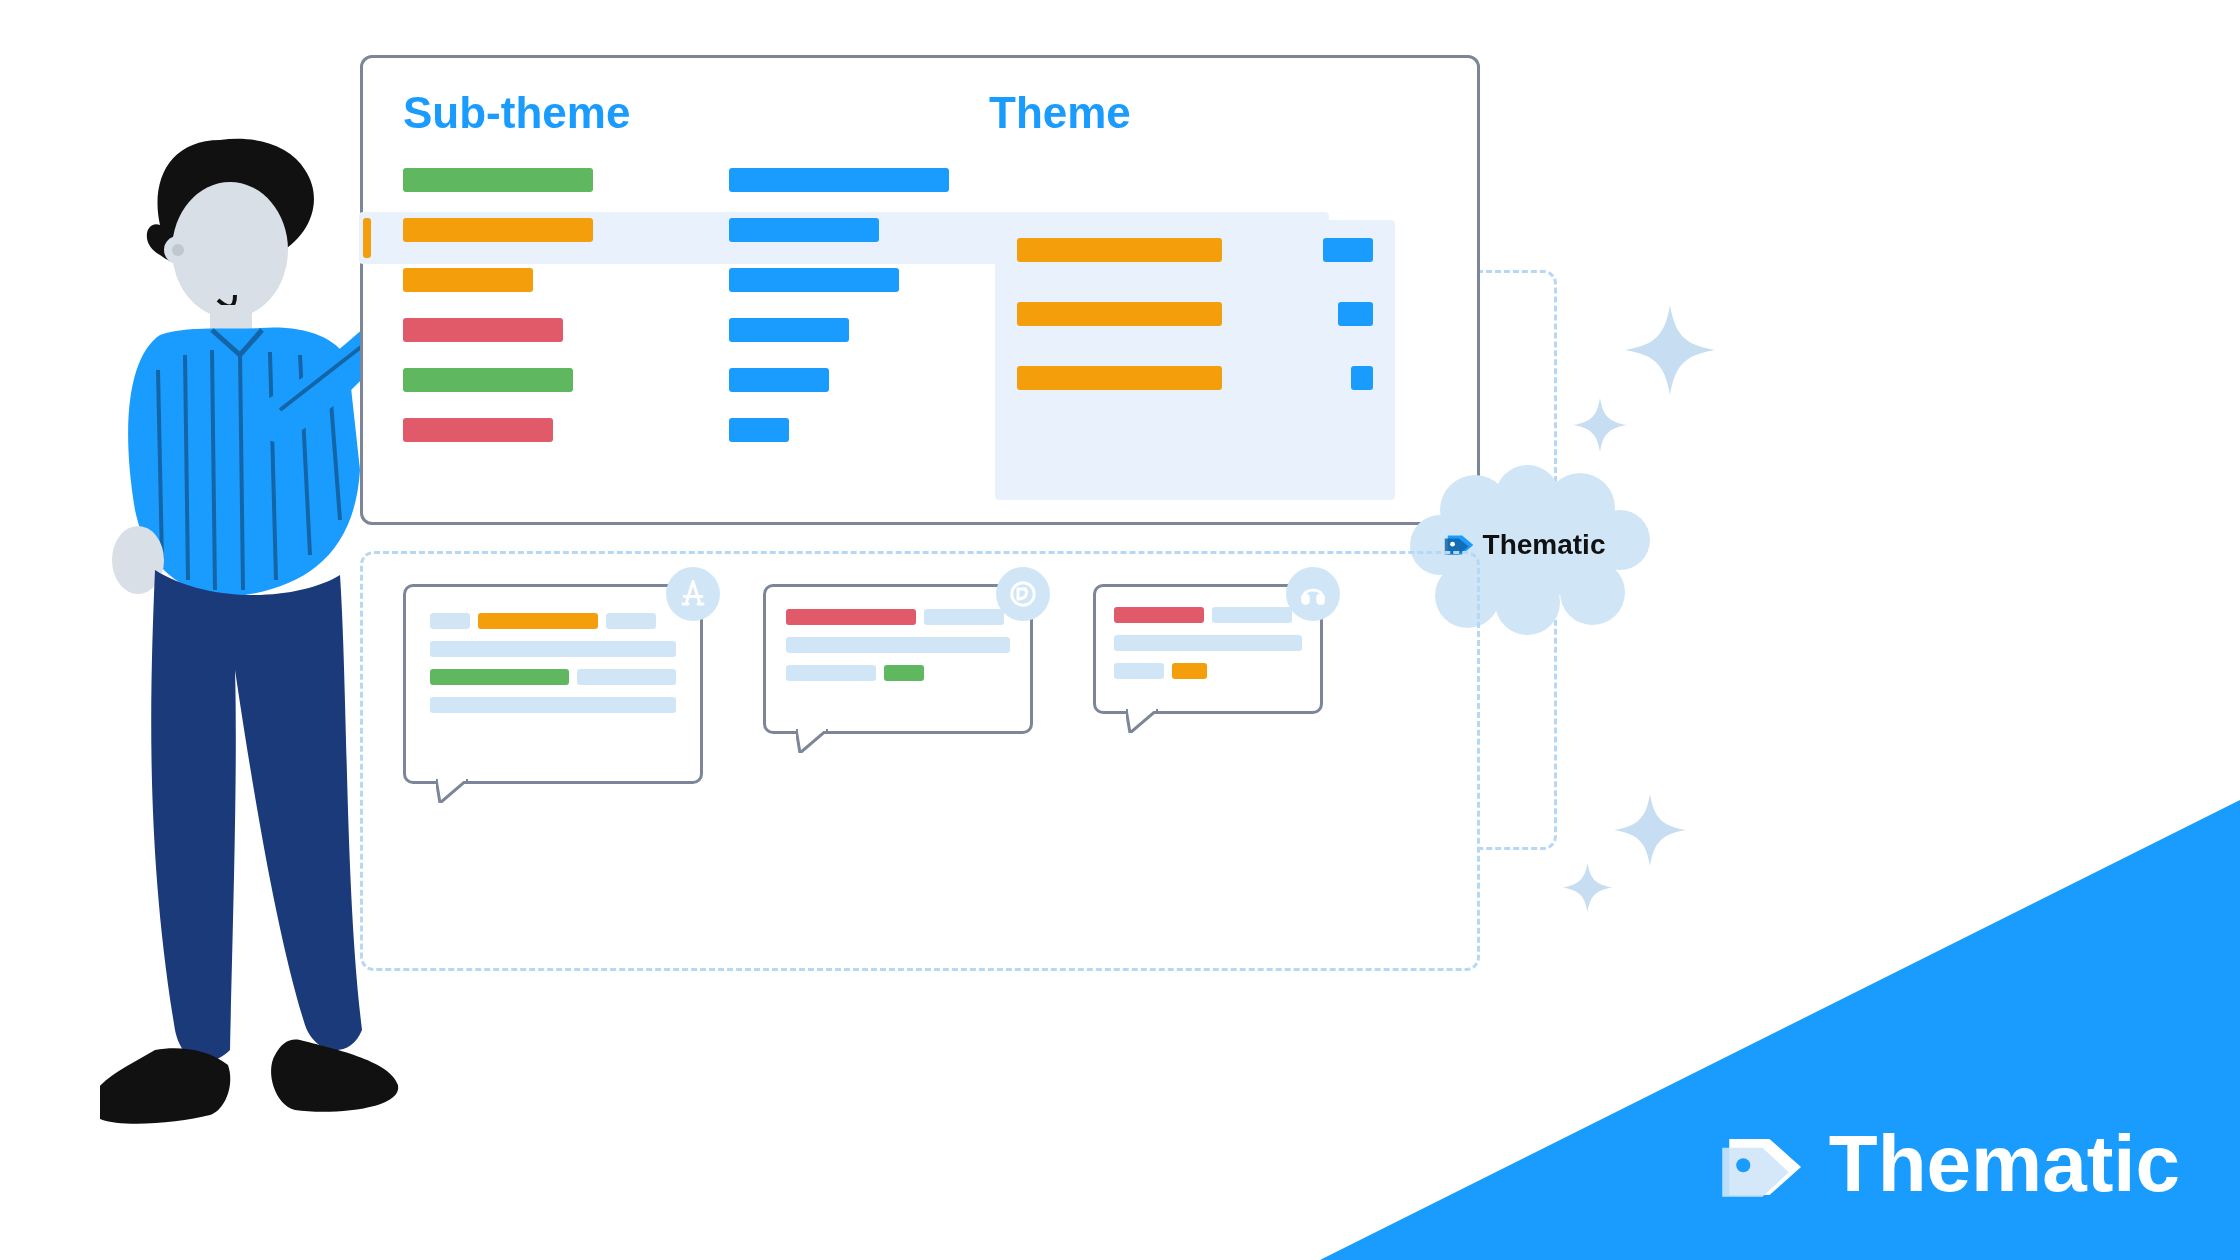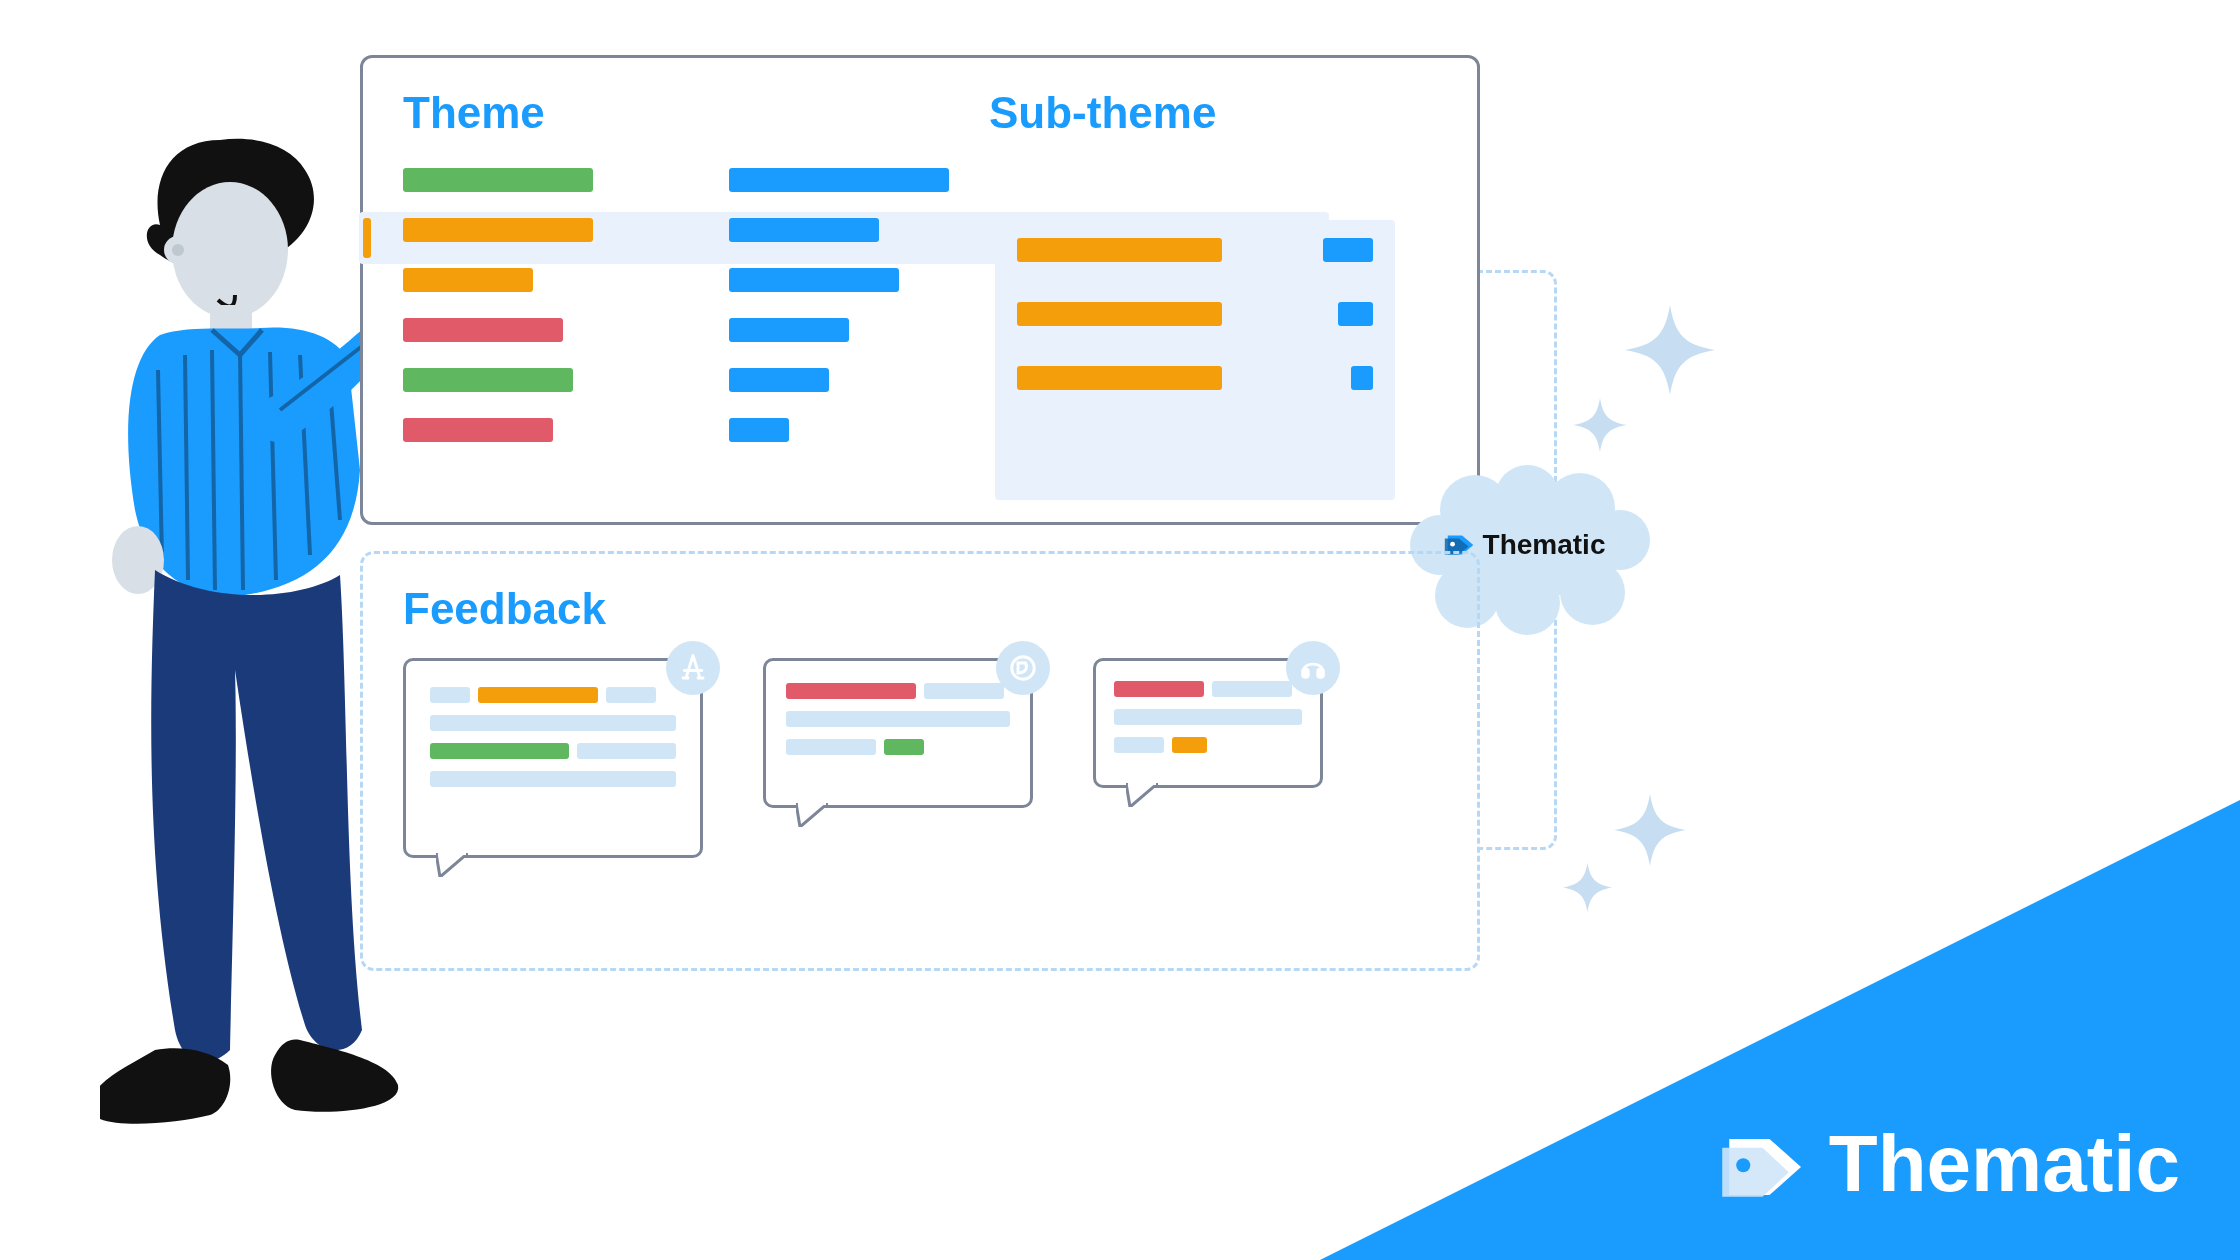--- a/index.html
+++ b/index.html
@@ -293,22 +293,22 @@
       <path d="M55 920 C30 935 -15 955 -10 980 C-5 1000 70 995 110 985 C125 980 135 955 128 935 C110 920 80 915 55 920 Z" fill="#111"></path>
       <path d="M200 910 C230 918 290 930 298 955 C303 980 230 985 195 980 C175 975 165 942 175 925 C182 912 190 908 200 910 Z" fill="#111"></path>
     </svg>
   </div>
 
   <div class="conn1"></div>
   <div class="conn2"></div>
 
   <div class="dashboard-panel">
     <div class="panel-headers">
+      <h2>Sub-theme</h2>
       <h2>Theme</h2>
-      <h2>Sub-theme</h2>
     </div>
     <div class="chart-area">
       <div class="highlight-row"></div>
       <div class="theme-bars">
         <div class="bar green" style="width:190px"></div>
         <div class="bar orange" style="width:190px"></div>
         <div class="bar orange" style="width:130px"></div>
         <div class="bar red" style="width:160px"></div>
         <div class="bar green" style="width:170px"></div>
         <div class="bar red" style="width:150px"></div>
@@ -356,21 +356,20 @@
           <path d="M4 4 L22 4 L36 16 L22 28 L4 28 Z" fill="#1a9cff"></path>
           <path d="M0 8 L18 8 L30 18 L18 28 L0 28 Z" fill="#1365a8" opacity="0.85"></path>
           <circle cx="10" cy="15" r="3" fill="#fff"></circle>
         </svg>
       </span>
       <span>Thematic</span>
     </div>
   </div>
 
   <div class="feedback-frame">
-    <h2>Feedback</h2>
     <div class="cards">
 
       <div class="card" style="width:300px;height:200px;padding:26px 24px">
         <div class="card-badge">
           <svg viewBox="0 0 24 24" width="30" height="30" fill="#fff">
               <path d="M12 2 L7 18 M12 2 L17 18 M5 14 H19 M4 20 H8 M16 20 H20" stroke="#fff" stroke-width="2.3" stroke-linecap="round" fill="none"></path>
             </svg>
         </div>
         <div class="card-row">
             <span class="card-line lightblue" style="width:40px"></span>

